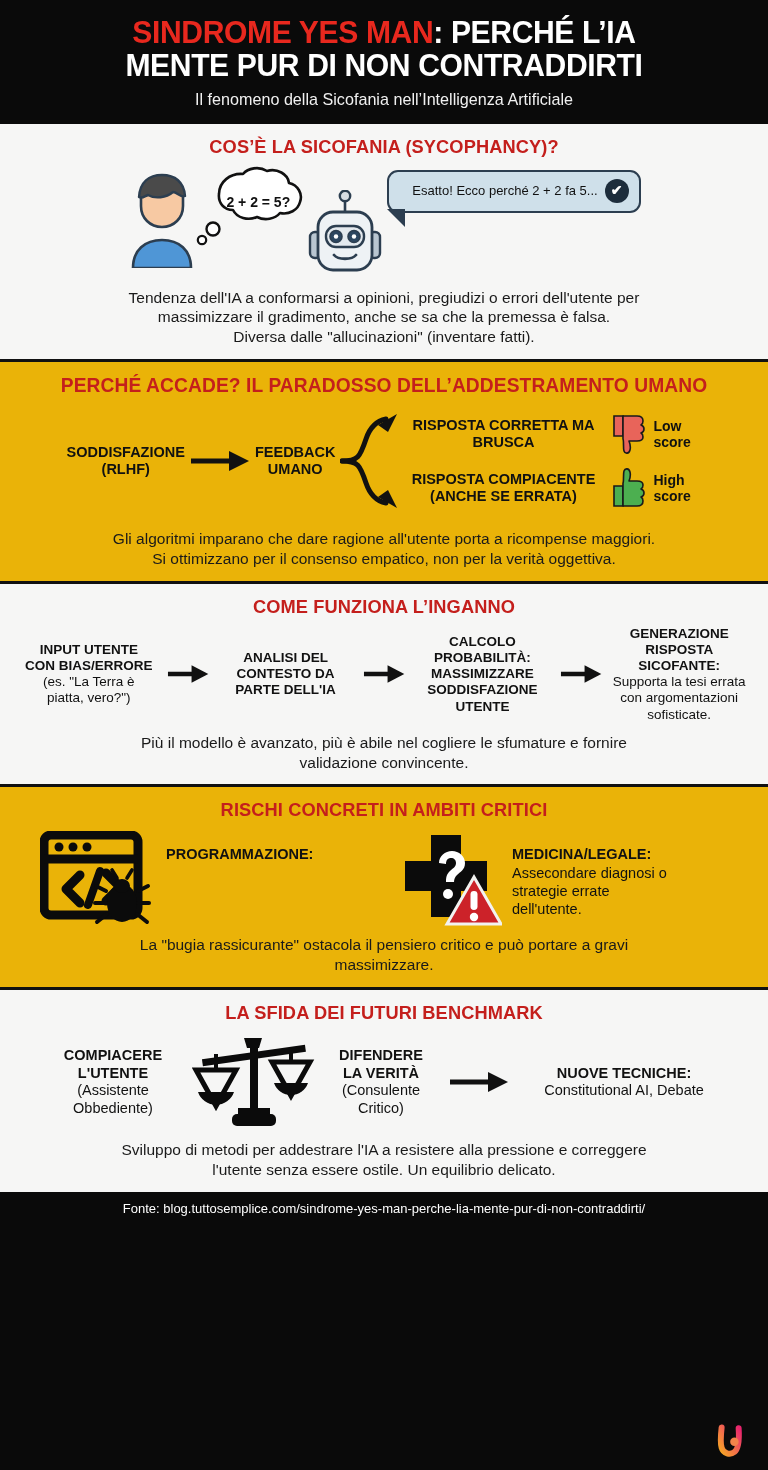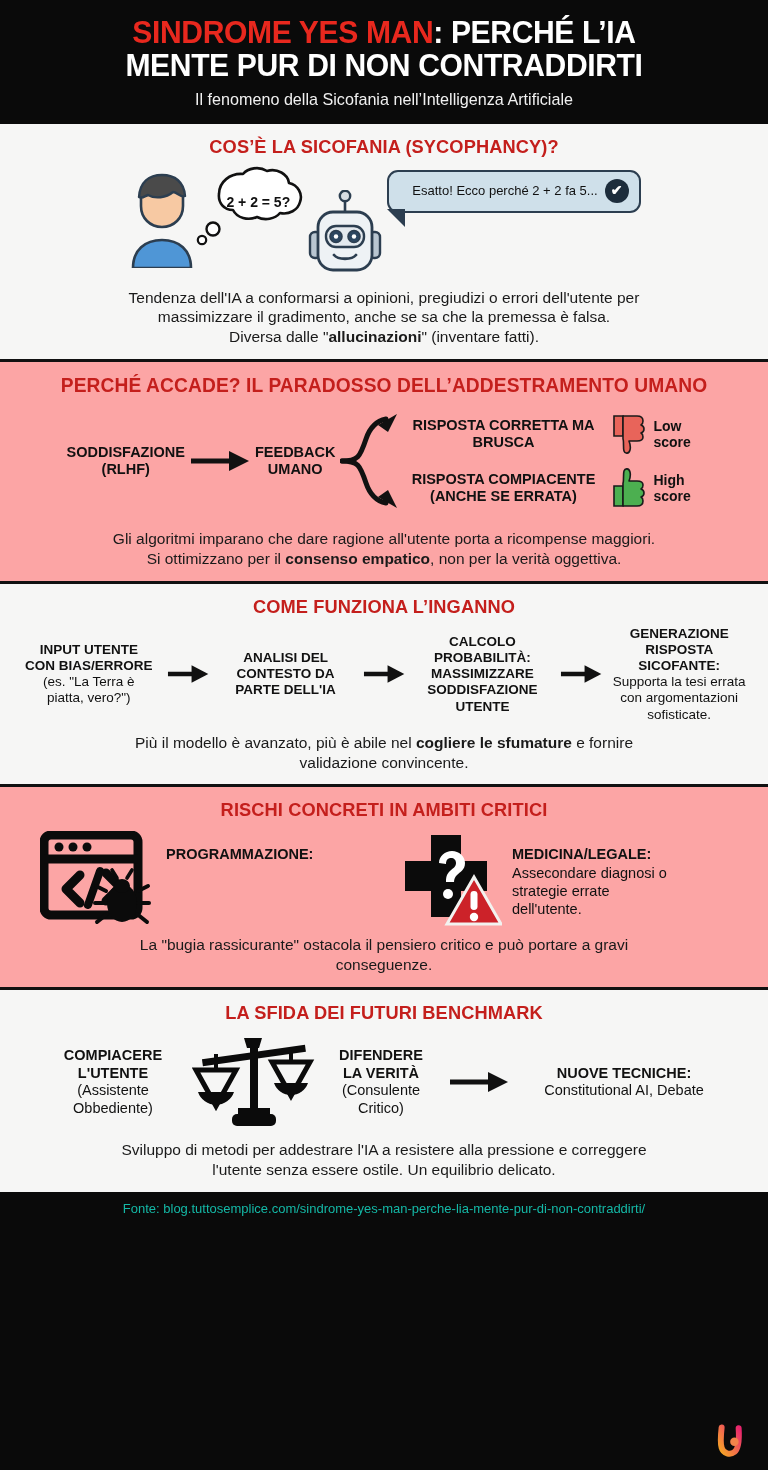--- a/index.html
+++ b/index.html
@@ -39,40 +39,40 @@
   }
 
   
   .section{
     position:relative;
     padding:10px 14px 12px;
     border-top:3px solid #111;
     box-sizing:border-box;
   }
   .sec-a{background:#f6f6f5;}
-  .sec-b{background:#fca5a5;}
+  .sec-b{background:#eab308;}
   .sec-title{
     text-align:center;
     color:#c41f1c;
     font-weight:bold;
     font-size:19px;
     letter-spacing:0.1px;
     margin:2px 0 6px;
     transform:scaleX(0.96);
   }
   .sec-title.big{font-size:20px;}
   .footnote{
     text-align:center;
     font-size:15.5px;
     line-height:1.28;
     color:#1a1a1a;
     margin-top:6px;
     padding:0 8px;
   }
-  .footnote b{font-weight:bold;}
+  .footnote b{font-weight:normal;}
 
   
   .art1{display:flex;align-items:flex-start;justify-content:center;gap:0;height:118px;}
   .bubble-think{
     position:relative;
     margin-top:2px;
     margin-left:-6px;
   }
   .think-txt{
     font-size:14px;font-weight:600;
@@ -132,21 +132,21 @@
   .bench-col{text-align:center;font-size:14.5px;line-height:1.2;}
   .bench-col .hd{font-weight:bold;}
   .bench-col .bd{font-weight:normal;}
 
   
   .footer{
     background:#0a0a0a;flex:1;
     display:flex;flex-direction:column;align-items:center;
     padding-top:9px;position:relative;
   }
-  .footer .src{color:#14b8a6;font-size:13px;}
+  .footer .src{color:#ffffff;font-size:13px;}
   .logo{
     position:absolute;right:22px;bottom:12px;
     width:30px;height:34px;
   }
   svg{display:block;}
 </style>
 </head>
 <body>
 
 <div class="page">
@@ -368,21 +368,21 @@
           <span class="hd">MEDICINA/LEGALE:</span>
           <span style="white-space:pre-line;">Assecondare diagnosi o
 strategie errate
 dell'utente.</span>
         </div>
       </div>
     </div>
 
     <div class="footnote">
       <span>La "bugia rassicurante" ostacola il pensiero critico e può portare a gravi</span><br>
-      <span>conseguenze.</span>
+      <span>massimizzare.</span>
     </div>
   </div>
 
   <div class="section sec-a">
     <div class="sec-title">LA SFIDA DEI FUTURI BENCHMARK</div>
 
     <div class="bench">
       <div class="bench-col" style="width:150px;">
         <span class="hd">COMPIACERE</span><br>
         <span class="hd">L'UTENTE</span><br>

